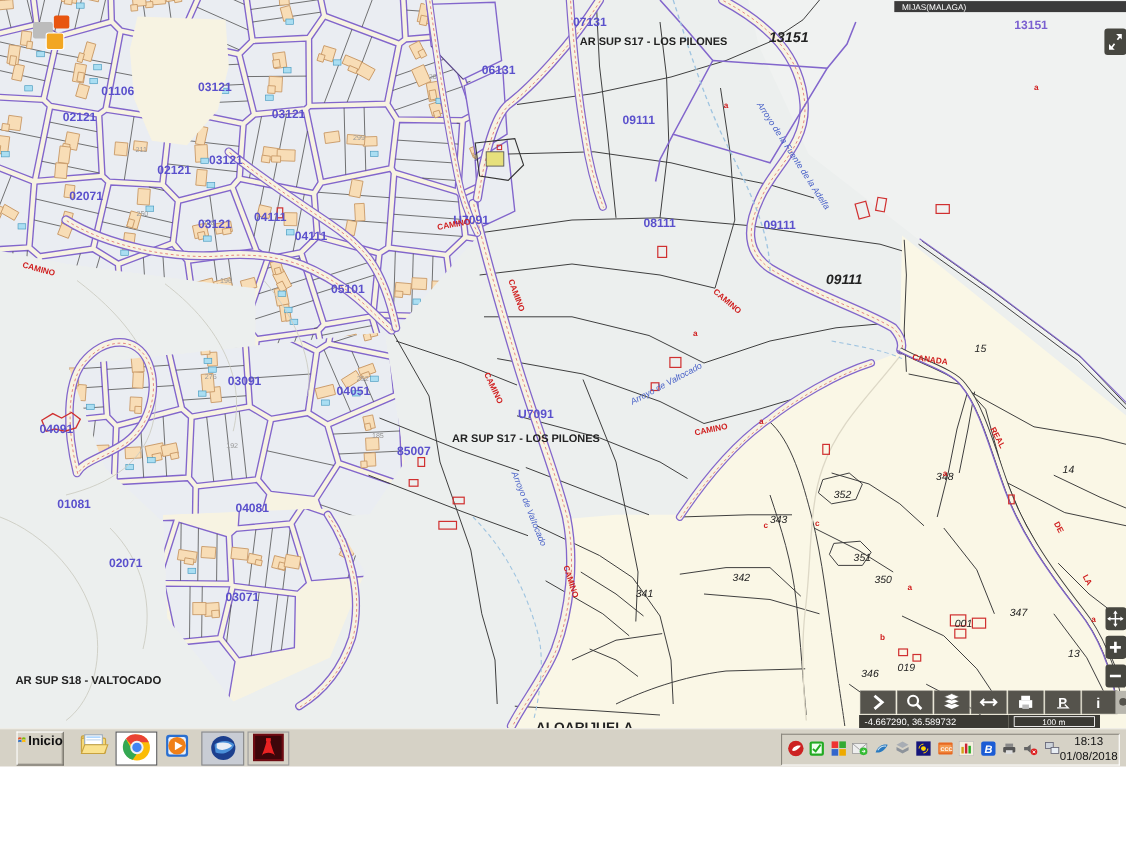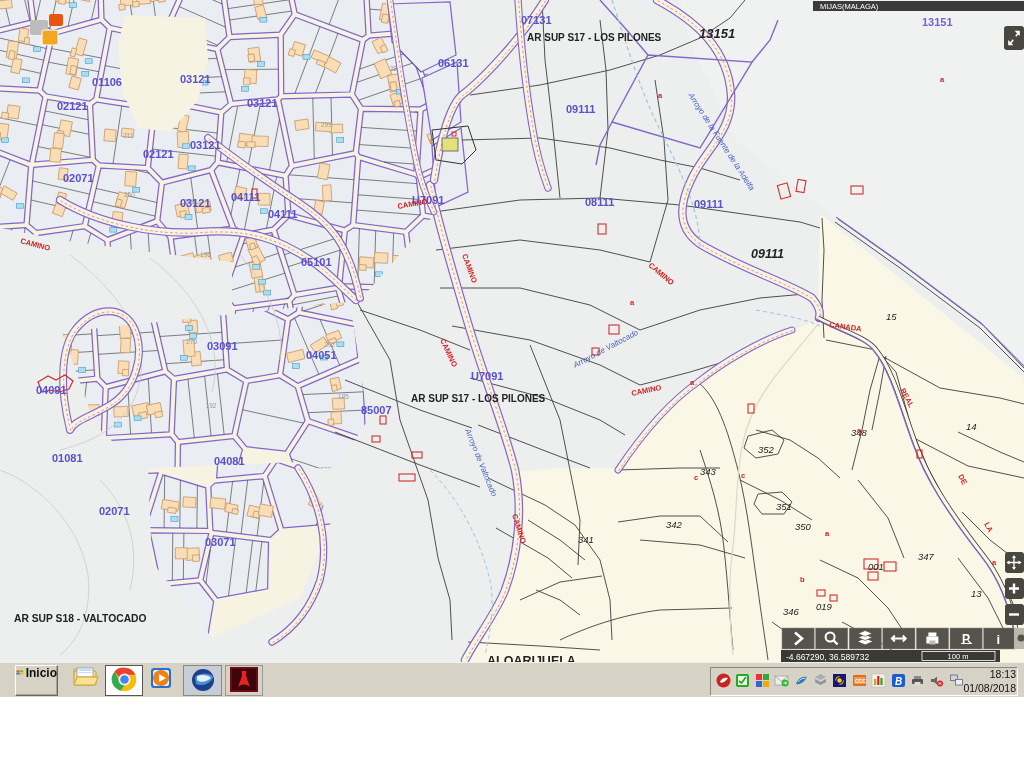--- a/index.html
+++ b/index.html
@@ -1,20 +1,20 @@
 <!DOCTYPE html>
 <html><head><meta charset="utf-8"><style>
 html,body{margin:0;padding:0;background:#fff}
 #page{position:relative;width:1024px;height:768px;overflow:hidden;font-family:"Liberation Sans", sans-serif;background:#fff}
 svg text{font-family:"Liberation Sans", sans-serif}
 #taskbar{position:absolute;left:0;top:662px;width:1024px;height:35px;background:#d6d2c6;border-top:1px solid #f2f0ea;box-sizing:border-box}
 .qbtn{position:absolute;top:2px;height:31px;box-sizing:border-box}
 #inicio{left:15px;width:43px;background:#d6d2c6;border:1px solid;border-color:#fff #6a675f #6a675f #fff;box-shadow:inset -1px -1px 0 #a8a49a;font-weight:bold;font-size:12px;color:#111;display:flex;align-items:flex-start;justify-content:center;gap:2px}
 .tico{position:absolute;top:10px;width:15px;height:15px}
-#clock{position:absolute;right:8px;top:4px;text-align:right;font-size:10.5px;color:#111;line-height:14px}
+#clock{position:absolute;right:8px;top:4px;text-align:center;font-size:10.5px;color:#111;line-height:14px}
 #whitestrip{position:absolute;left:0;top:697px;width:1024px;height:71px;background:#fff}
 </style></head>
 <body>
 <div id="page">
 <svg width="1024" height="662" viewBox="0 0 1024 662" xmlns="http://www.w3.org/2000/svg">
 <rect x="0" y="0" width="1024" height="662" fill="#ecefee"></rect>
 <defs>
 <clipPath id="cpA">
           <polygon points="0,0 383,0 425,50 434,130 434,215 360,300 300,332 232,332 232,262 150,252 60,240 0,228"></polygon>
         </clipPath>

